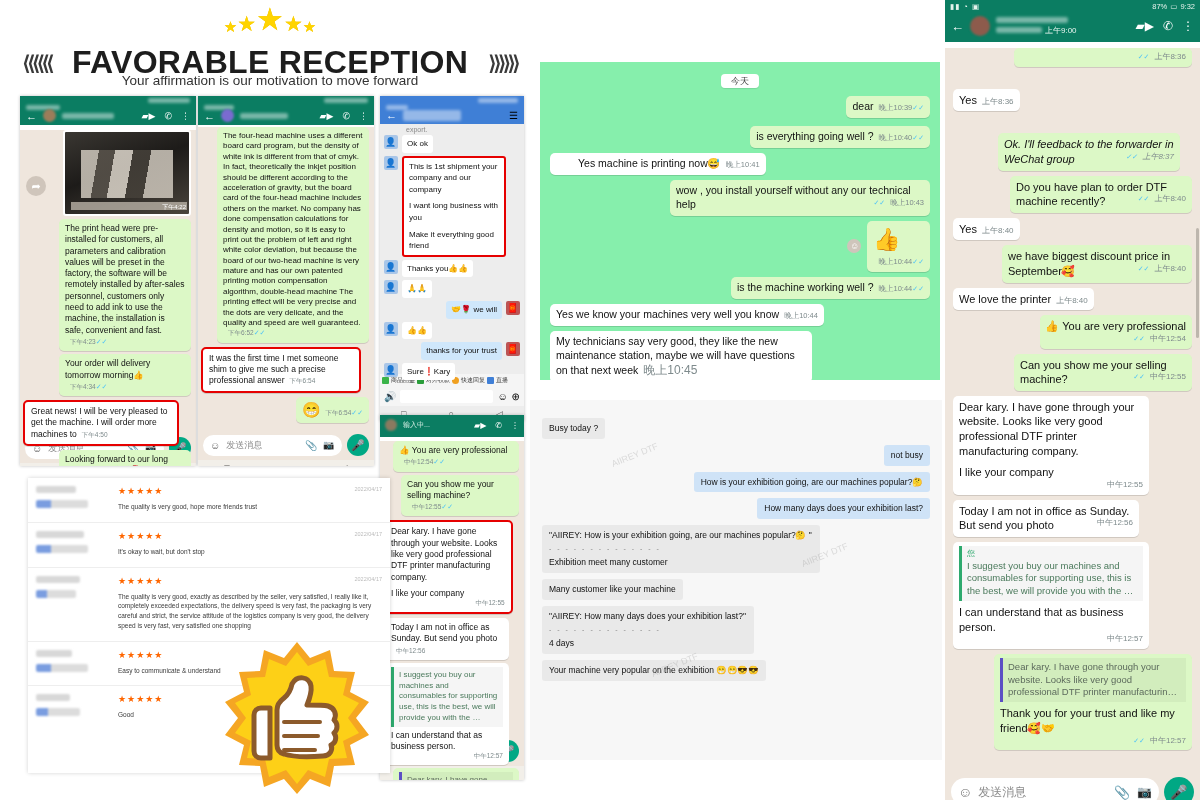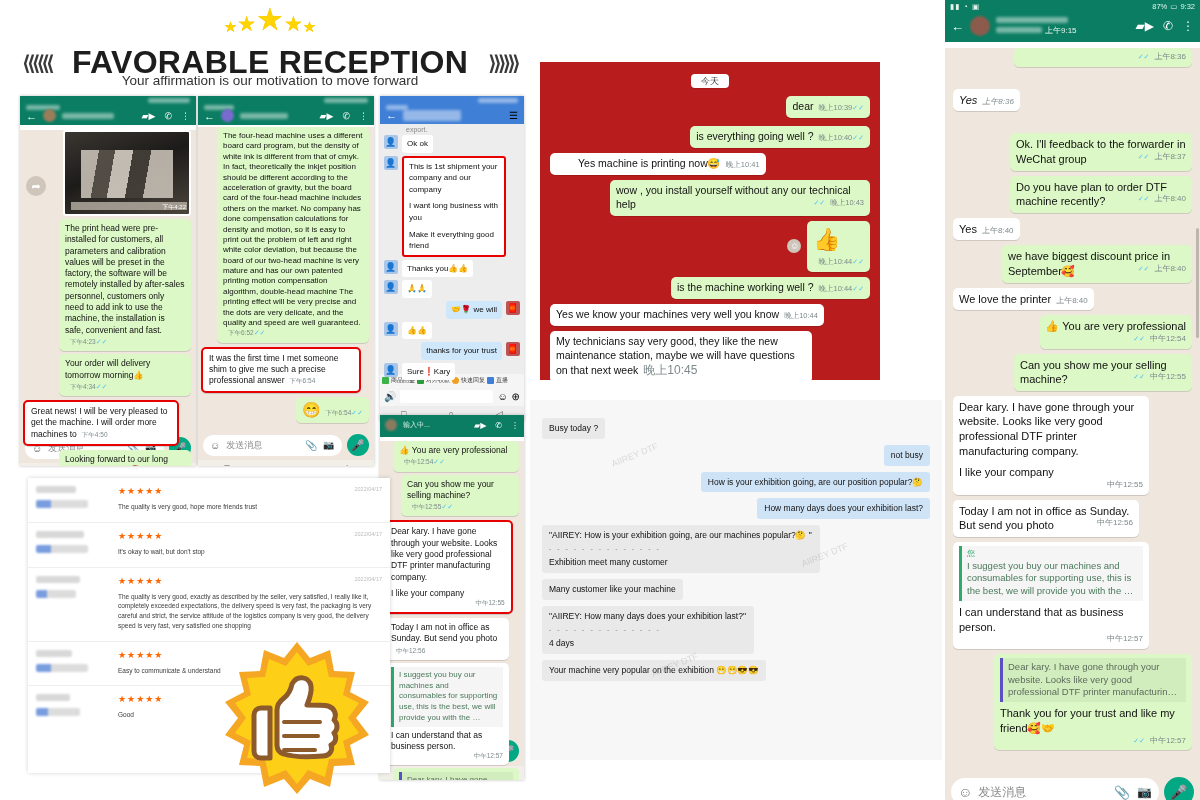--- a/index.html
+++ b/index.html
@@ -431,21 +431,21 @@
   <div class="thumb" style="left:222px; top:640px; width:150px; height:156px;">
     <svg viewBox="0 0 150 156" width="150" height="156">
       <polygon points="75,2 88,18 108,10 112,31 133,32 128,52 147,62 134,78 147,95 128,105 133,125 112,126 108,147 88,139 75,154 62,139 42,147 38,126 17,125 22,105 3,95 16,78 3,62 22,52 17,32 38,31 42,10 62,18" fill="#F5A623"></polygon>
       <polygon points="75,12 86,26 103,19 107,37 125,38 121,55 137,63 126,78 137,93 121,101 125,118 107,119 103,137 86,130 75,144 64,130 47,137 43,119 25,118 29,101 13,93 24,78 13,63 29,55 25,38 43,37 47,19 64,26" fill="#FDD017"></polygon>
       <path d="M70 44c5-9 17-8 19 2 1 7-2 14-4 19 7 0 17 0 21 1 7 2 9 9 6 14 4 3 4 10 0 13 3 4 2 10-3 12 2 5-1 11-8 11-13 1-30 1-39-2-4-1-7-4-7-9V70c0-6 3-9 7-12 5-4 7-9 8-14z" fill="#FFFFFF" stroke="#8C5A2B" stroke-width="5" stroke-linejoin="round"></path>
       <path d="M48 68h-9c-4 0-7 3-7 7v36c0 4 3 7 7 7h9z" fill="#FFFFFF" stroke="#8C5A2B" stroke-width="5" stroke-linejoin="round"></path>
       <path d="M62 82h36M62 96h34M62 110h31" stroke="#8C5A2B" stroke-width="4" stroke-linecap="round" fill="none"></path>
     </svg>
   </div>
 
-  <div class="panel" style="left:540px; top:62px; width:340px; height:318px; background:#b91c1c;">
+  <div class="panel" style="left:540px; top:62px; width:400px; height:318px; background:#86efac;">
     <div style="text-align:center;padding-top:8px;">
       <span style="background:#fff;border-radius:4px;padding:2px 10px;font-size:9px;color:#444;box-shadow:0 1px 1px rgba(0,0,0,.1);">今天</span>
     </div>
     <div class="row r" style="margin:8px 10px;">
         <div class="bub out" style="font-size:10.5px;"><span>dear</span><span class="time" style="font-size:7.5px;">晚上10:39</span><span class="tick">✓✓</span></div>
       </div>
     <div class="row r" style="margin:5px 10px;">
         <div class="bub out" style="font-size:10.5px;"><span>is everything going well ?</span><span class="time" style="font-size:7.5px;">晚上10:40</span><span class="tick">✓✓</span></div>
       </div>
     <div class="row" style="margin:5px 10px;">
@@ -474,21 +474,21 @@
     <div class="wm" style="left:80px;top:50px;">AIIREY DTF</div>
     <div class="wm" style="left:270px;top:150px;">AIIREY DTF</div>
     <div class="wm" style="left:120px;top:260px;">AIIREY DTF</div>
     <div class="row" style="margin:18px 12px 6px;">
         <span class="g-in">Busy today ?</span>
       </div>
     <div class="row r" style="margin:6px 12px;">
         <span class="g-out">not busy</span>
       </div>
     <div class="row r" style="margin:6px 12px;">
-        <span class="g-out">How is your exhibition going, are our position popular?🤔</span>
+        <span class="g-out">How is your exhibition going, are our machines popular?🤔</span>
       </div>
     <div class="row r" style="margin:6px 12px;">
         <span class="g-out">How many days does your exhibition last?</span>
       </div>
     <div class="row" style="margin:6px 12px;">
         <span class="g-in" style="width:278px;">
       <span style="display:block;">"AIIREY: How is your exhibition going, are our machines popular?🤔 "</span>
       <span class="dashline" style="display:block;margin:2px 0;">- - - - - - - - - - - - - -</span>
       <span style="display:block;">Exhibition meet many customer</span>
     </span>
@@ -518,39 +518,39 @@
           <span>9:32</span>
         </span>
       </div>
       <div class="wa-topbar" style="padding:3px 6px 6px;">
         <span style="font-size:13px;">←</span>
         <span style="width:20px;height:20px;border-radius:50%;background:#8d5b4c;display:inline-block;filter:blur(1.1px);"></span>
         <span style="display:flex;flex-direction:column;gap:2px;">
           <span class="blurblk" style="width:72px;height:6px;"></span>
           <span style="display:flex;align-items:center;gap:3px;">
             <span class="blurblk" style="width:46px;height:6px;"></span>
-            <span style="font-size:8px;color:#e8f5ef;">上午9:15</span>
+            <span style="font-size:8px;color:#e8f5ef;">上午9:00</span>
           </span>
         </span>
         <span class="wa-icons">
           <span style="font-size:12px;">▰▶</span>
           <span style="font-size:12px;">✆</span>
           <span style="font-size:12px;">⋮</span>
         </span>
       </div>
     </div>
 
     <div class="chatbg" style="height:723px;position:relative;">
       <div class="row r" style="margin:6px 8px;">
           <div class="bub out" style="font-size:11px;width:178px;"><span class="time" style="float:right;font-size:8px;">上午8:36</span><span class="tick" style="float:right;">✓✓</span></div>
         </div>
-      <div class="row" style="margin:22px 8px;font-style:italic;">
+      <div class="row" style="margin:22px 8px;">
           <div class="bub in" style="font-size:11px;"><span>Yes</span><span class="time" style="font-size:8px;">上午8:36</span></div>
         </div>
-      <div class="row r" style="margin:5px 8px;">
+      <div class="row r" style="margin:5px 20px;font-style:italic;">
           <div class="bub out" style="font-size:11px;width:182px;"><span>Ok. I'll feedback to the forwarder in WeChat group</span><span class="time" style="float:right;font-size:8px;">上午8:37</span><span class="tick" style="float:right;">✓✓</span></div>
         </div>
       <div class="row r" style="margin:5px 8px;">
           <div class="bub out" style="font-size:11px;width:182px;"><span>Do you have plan to order DTF machine recently?</span><span class="time" style="float:right;font-size:8px;">上午8:40</span><span class="tick" style="float:right;">✓✓</span></div>
         </div>
       <div class="row" style="margin:5px 8px;">
           <div class="bub in" style="font-size:11px;"><span>Yes</span><span class="time" style="font-size:8px;">上午8:40</span></div>
         </div>
       <div class="row r" style="margin:5px 8px;align-items:flex-end;">
           <div class="bub out" style="font-size:11px;width:190px;"><span>we have biggest discount price in September🥰</span><span class="time" style="float:right;font-size:8px;">上午8:40</span><span class="tick" style="float:right;">✓✓</span></div>

